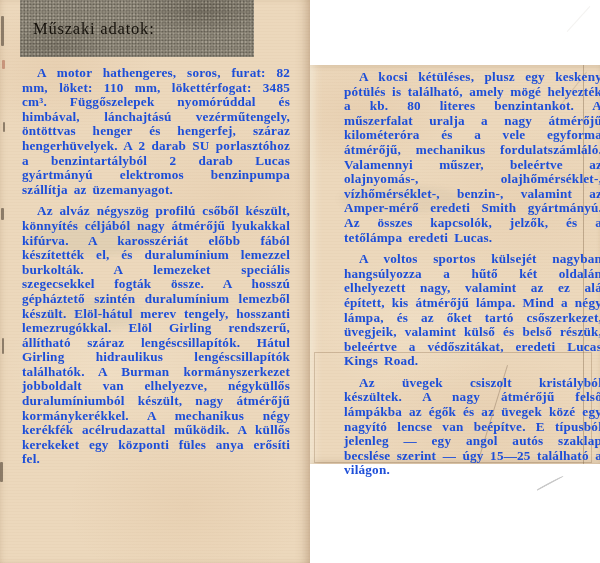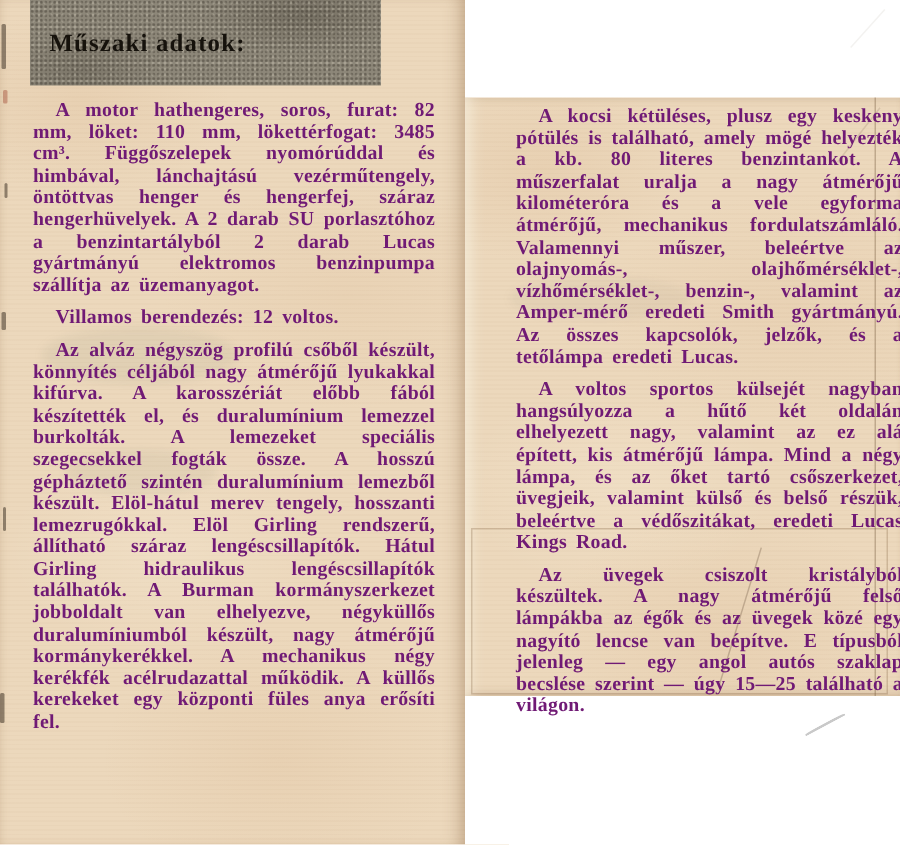--- a/index.html
+++ b/index.html
@@ -39,29 +39,29 @@
     background-color:#8d8779;
     background-image:
       radial-gradient(rgba(44,38,30,0.38) 0.6px, rgba(0,0,0,0) 1.3px),
       radial-gradient(rgba(238,232,214,0.28) 0.6px, rgba(0,0,0,0) 1.3px),
       radial-gradient(90px 34px at 78% 18%, rgba(58,52,42,0.28), transparent 75%),
       radial-gradient(70px 30px at 15% 80%, rgba(58,52,42,0.20), transparent 75%);
     background-size:3px 3px, 4px 4px, 100% 100%, 100% 100%;
   }
   .header-title{
     position:absolute;left:13px;top:19px;
-    font-size:16.5px;font-weight:bold;letter-spacing:0.8px;
+    font-size:16.5px;font-weight:normal;letter-spacing:0.8px;
     color:#16120c;white-space:nowrap;
   }
 
   
   .col{
     position:absolute;
     font-size:13.2px;line-height:14.6px;font-weight:bold;
-    color:#701a75;text-align:justify;
+    color:#1d4ed8;text-align:justify;
     letter-spacing:0.2px;word-spacing:2.5px;
   }
   .col p{margin:0 0 7px 0;text-indent:15px;}
   .col-left{left:22px;top:66px;width:268px;}
   .col-right{left:320px;top:70px;width:258px;margin-left:24px;}
 
   
   .edge-mark{position:absolute;background:#44372a;opacity:0.55;border-radius:1px;}
   .edge-mark.red{background:#a4503a;opacity:0.45;}
   .rule-v{position:absolute;width:1px;background:rgba(110,84,54,0.35);}
@@ -99,21 +99,20 @@
     <div class="crease" style="left:262px;top:2px;width:1px;height:46px;transform:rotate(38deg);opacity:0.5;"></div>
     <div class="smudge" style="left:30px;top:120px;width:120px;height:28px;background:rgba(96,110,88,0.06);"></div>
   </div>
 
   <div class="header-box">
     <span class="header-title">Műszaki adatok:</span>
   </div>
 
   <div class="col col-left">
     <p>A motor hathengeres, soros, furat: 82 mm, löket: 110 mm, lökettérfogat: 3485 cm³. Függőszelepek nyomórúddal és himbával, lánchajtású vezérműtengely, öntöttvas henger és hengerfej, száraz hengerhüvelyek. A 2 darab SU porlasztóhoz a benzintartályból 2 darab Lucas gyártmányú elektromos benzinpumpa szállítja az üzemanyagot.</p>
-    <p>Villamos berendezés: 12 voltos.</p>
     <p>Az alváz négyszög profilú csőből készült, könnyítés céljából nagy átmérőjű lyukakkal kifúrva. A karosszériát előbb fából készítették el, és duralumínium lemezzel burkolták. A lemezeket speciális szegecsekkel fogták össze. A hosszú gépháztető szintén duralumínium lemezből készült. Elöl-hátul merev tengely, hosszanti lemezrugókkal. Elöl Girling rendszerű, állítható száraz lengéscsillapítók. Hátul Girling hidraulikus lengéscsillapítók találhatók. A Burman kormányszerkezet jobboldalt van elhelyezve, négyküllős duralumíniumból készült, nagy átmérőjű kormánykerékkel. A mechanikus négy kerékfék acélrudazattal működik. A küllős kerekeket egy központi füles anya erősíti fel.</p>
   </div>
 
   <div class="col col-right">
     <p>A kocsi kétüléses, plusz egy keskeny pótülés is található, amely mögé helyezték a kb. 80 literes benzintankot. A műszerfalat uralja a nagy átmérőjű kilométeróra és a vele egyforma átmérőjű, mechanikus fordulatszámláló. Valamennyi műszer, beleértve az olajnyomás-, olajhőmérséklet-, vízhőmérséklet-, benzin-, valamint az Amper-mérő eredeti Smith gyártmányú. Az összes kapcsolók, jelzők, és a tetőlámpa eredeti Lucas.</p>
     <p>A voltos sportos külsejét nagyban hangsúlyozza a hűtő két oldalán elhelyezett nagy, valamint az ez alá épített, kis átmérőjű lámpa. Mind a négy lámpa, és az őket tartó csőszerkezet, üvegjeik, valamint külső és belső részük, beleértve a védőszitákat, eredeti Lucas Kings Road.</p>
     <p>Az üvegek csiszolt kristályból készültek. A nagy átmérőjű felső lámpákba az égők és az üvegek közé egy nagyító lencse van beépítve. E típusból jelenleg — egy angol autós szaklap becslése szerint — úgy 15—25 található a világon.</p>
   </div>
 
   <div class="pen-mark" style="left:535px;top:482px;"></div>

